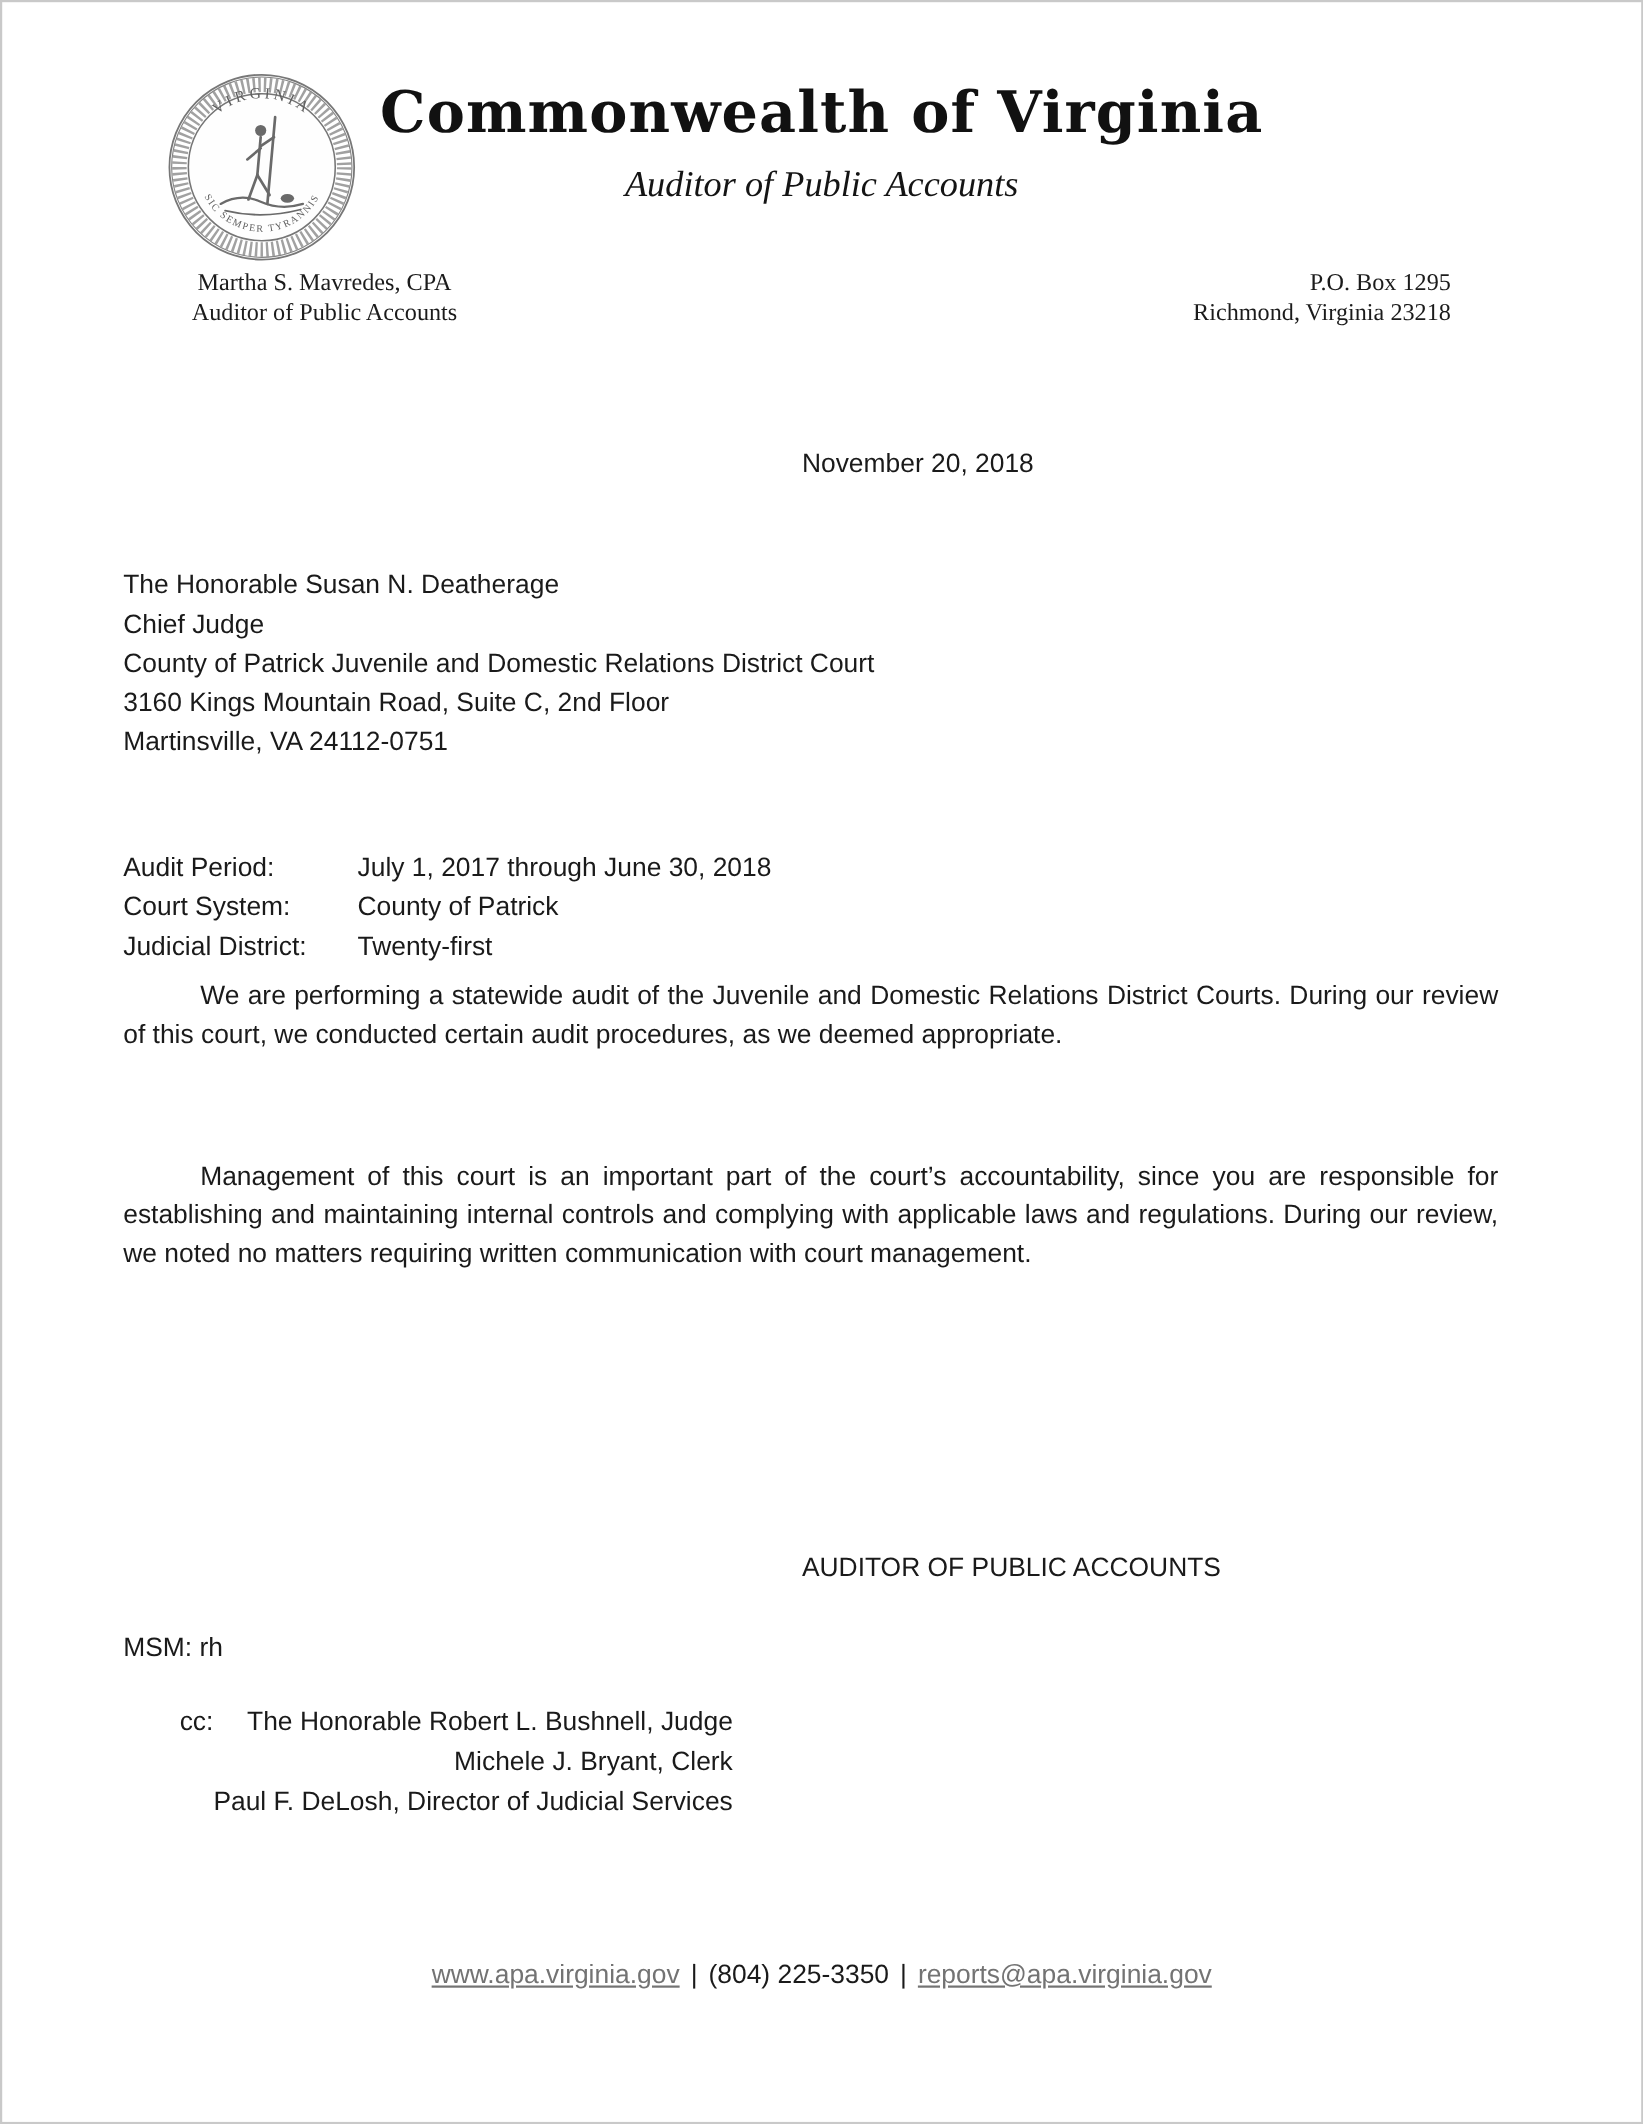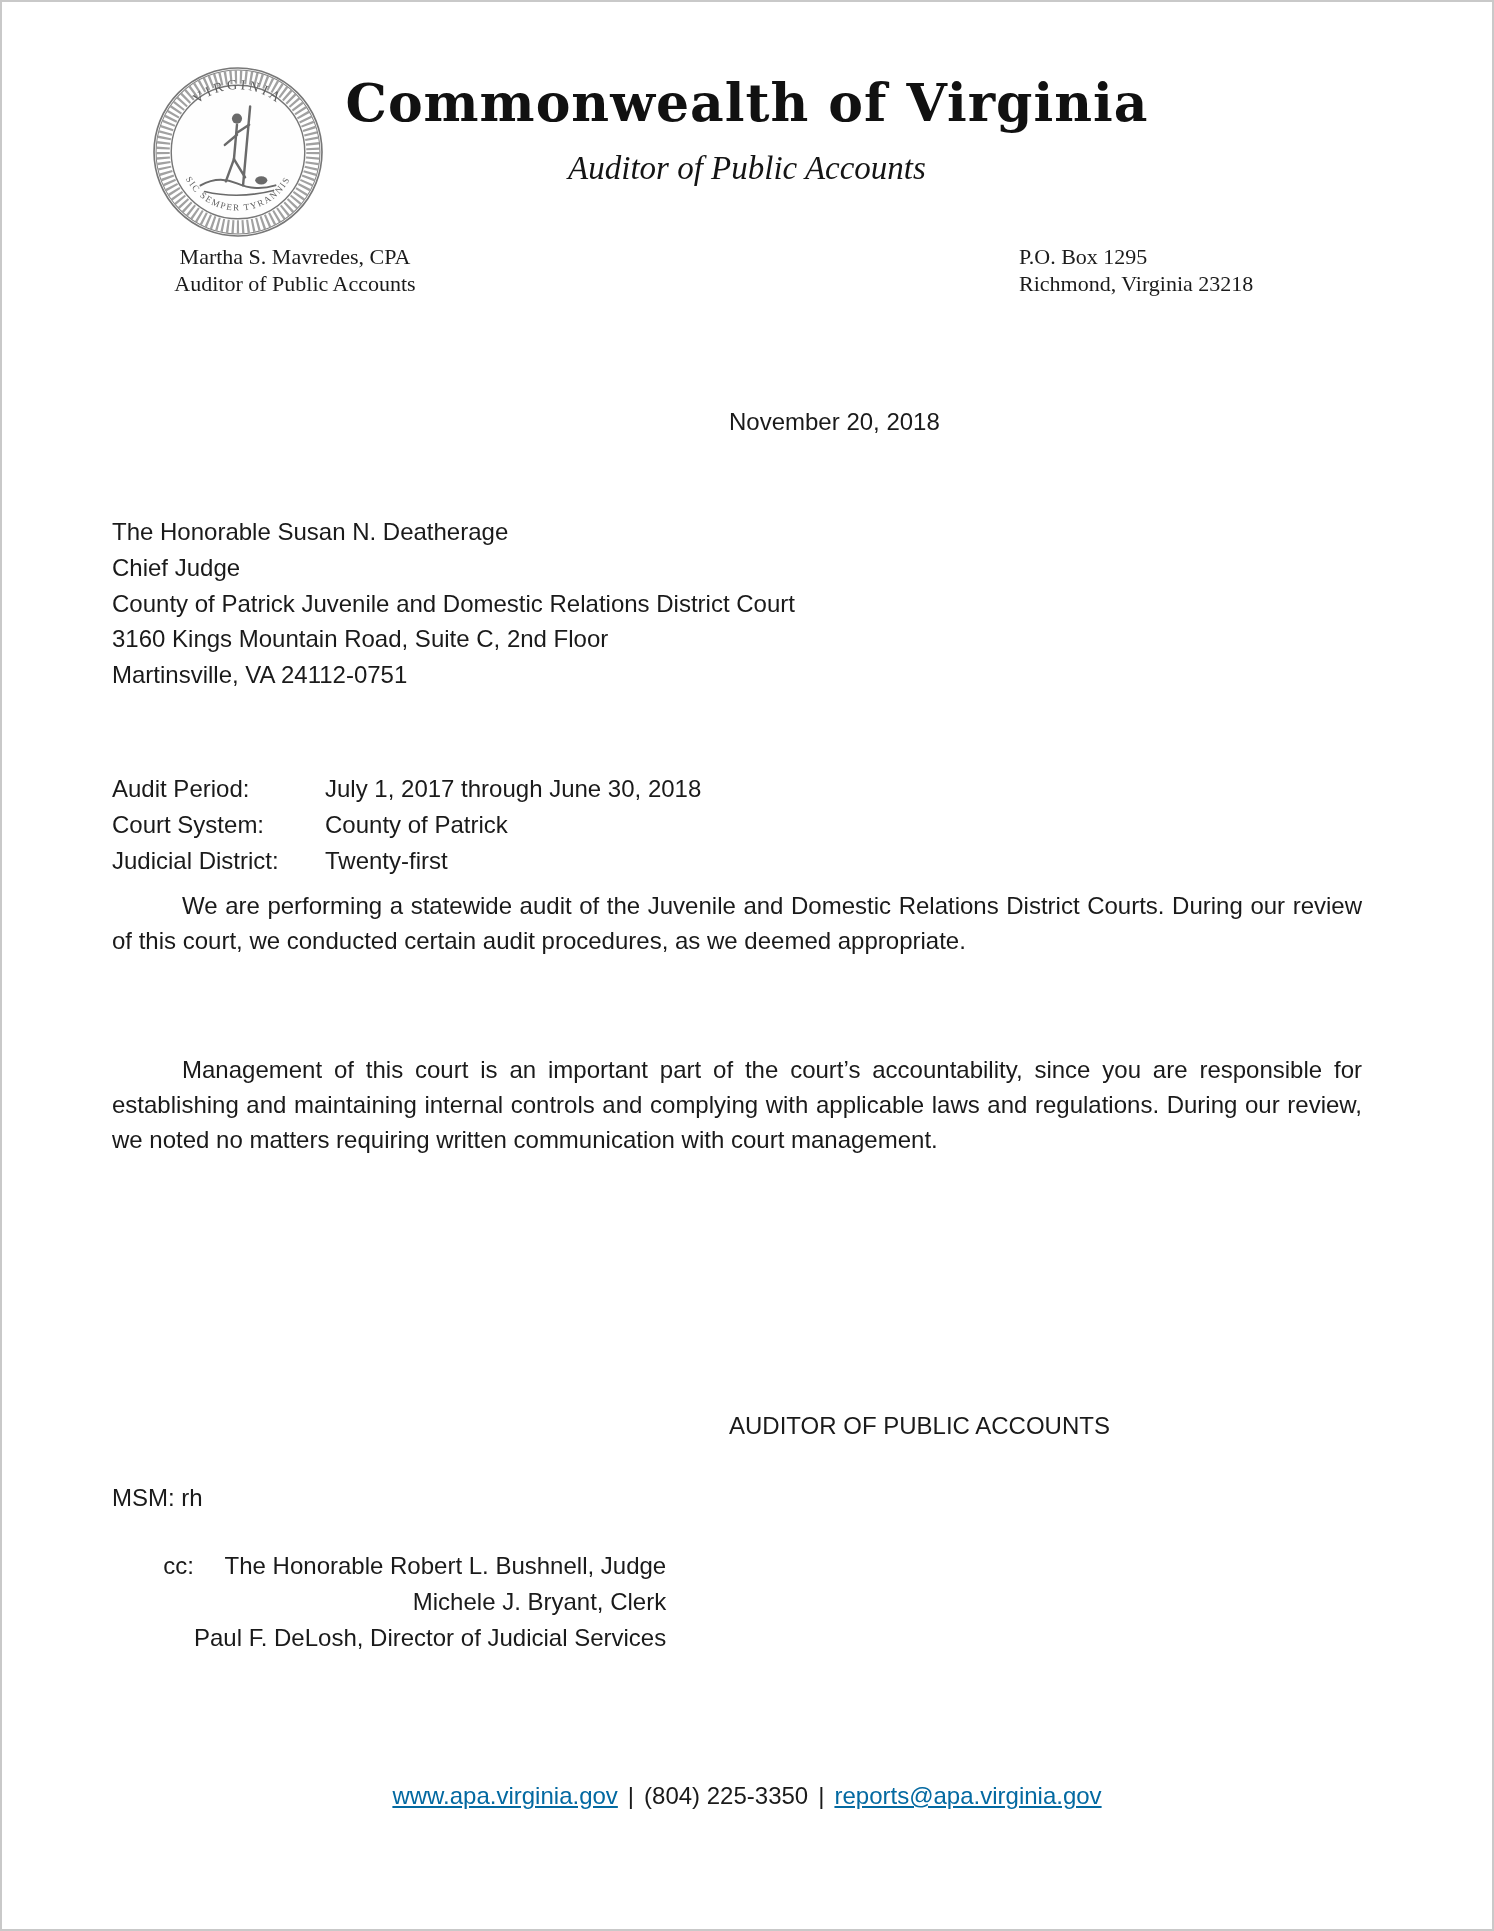--- a/index.html
+++ b/index.html
@@ -33,20 +33,21 @@
     color:#141414;
   }
   .officer-block{
     position:absolute;left:148px;top:241px;width:290px;
     text-align:center;
     font-family:"Liberation Serif", serif;
     font-size:22px;line-height:27px;color:#1b1b1b;
   }
   .po-block{
     position:absolute;left:1017px;top:241px;width:300px;
+    text-align:right;
     font-family:"Liberation Serif", serif;
     font-size:22px;line-height:27px;color:#1b1b1b;
   }
   
   .date{position:absolute;left:727px;top:406px;font-size:24px;}
   .recipient{position:absolute;left:110px;top:512px;font-size:24px;line-height:35.8px;}
   .details{position:absolute;left:110px;top:769px;font-size:24px;line-height:35.8px;}
   .detail-row{display:flex;}
   .detail-label{width:213px;flex:none;}
   .para{
@@ -62,21 +63,21 @@
   .signature{position:absolute;left:727px;top:1410px;font-size:24px;}
   .reference{position:absolute;left:110px;top:1482px;font-size:24px;}
   .cc-block{position:absolute;left:110px;top:1546px;font-size:24px;line-height:35.8px;display:flex;text-align:right;}
   .cc-label{width:82px;flex:none;}
   .cc-extra-indent{padding-left:17px;}
   
   .footer{
     position:absolute;left:0;top:1780px;width:100%;
     text-align:center;font-size:24px;color:#1a1a1a;
   }
-  .footer a{color:#0369a1;text-decoration:underline;cursor:pointer;}
+  .footer a{color:#737373;text-decoration:underline;cursor:pointer;}
   .footer .sep{padding:0 10px;}
 </style>
 </head>
 <body>
 
 <div class="page">
 
   <svg class="seal" viewBox="0 0 170 170" aria-hidden="true">
     <circle cx="85" cy="85" r="83" fill="#ffffff" stroke="#5a5a5a" stroke-width="1.6"></circle>
     <circle cx="85" cy="85" r="74" fill="none" stroke="#8d8d8d" stroke-width="13" stroke-dasharray="2.2 2.8"></circle>

